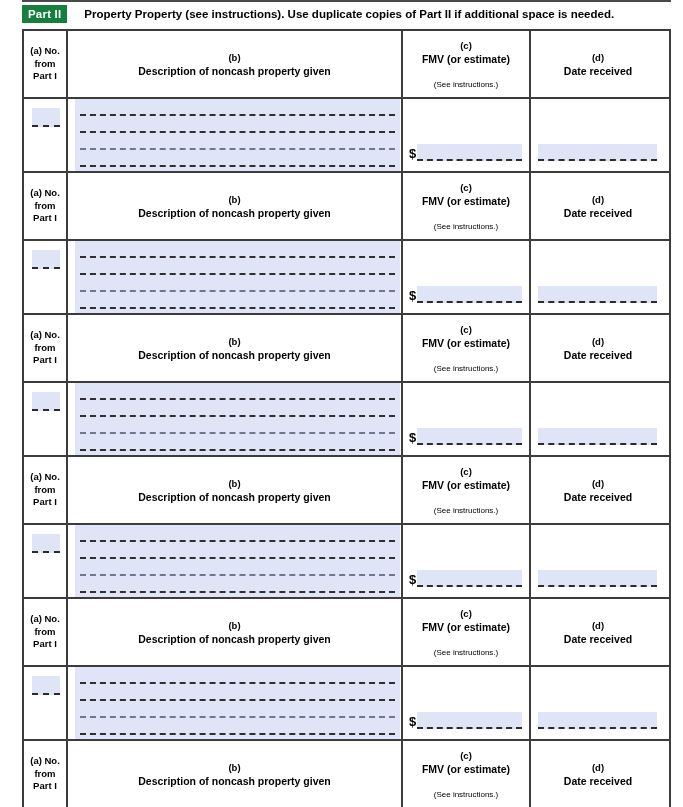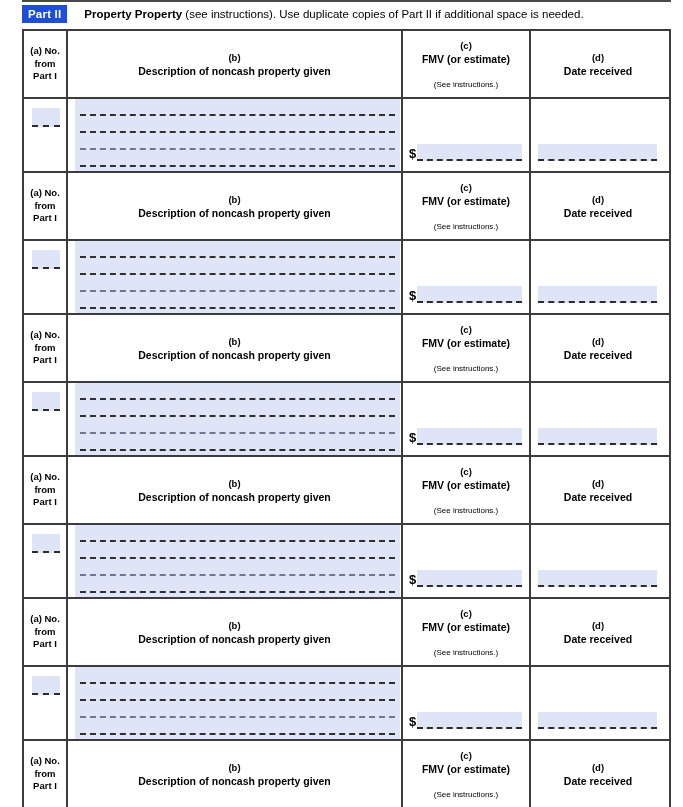--- a/index.html
+++ b/index.html
@@ -30,36 +30,36 @@
   .part-bar {
     position: absolute;
     left: 22px;
     top: 4px;
     right: 12px;
     height: 20px;
     display: flex;
     align-items: center;
   }
   .part-badge {
-    background: #1d4ed8;
+    background: #15803d;
     color: #ffffff;
     font-weight: bold;
     font-size: 11.5px;
     line-height: 14px;
     padding: 2px 6px 2px 6px;
     letter-spacing: 0.2px;
     white-space: nowrap;
   }
   .part-title {
     margin-left: 17px;
     font-size: 11.5px;
     white-space: nowrap;
   }
   .part-title b { font-weight: bold; }
-  .part-title .norm { font-weight: normal; }
+  .part-title .norm { font-weight: bold; }
 
   
   .table {
     position: absolute;
     left: 22px;
     top: 29px;
     width: 649px;
     border-left: 2px solid #3c3c3c;
     border-right: 2px solid #3c3c3c;
     border-top: 2px solid #3c3c3c;

